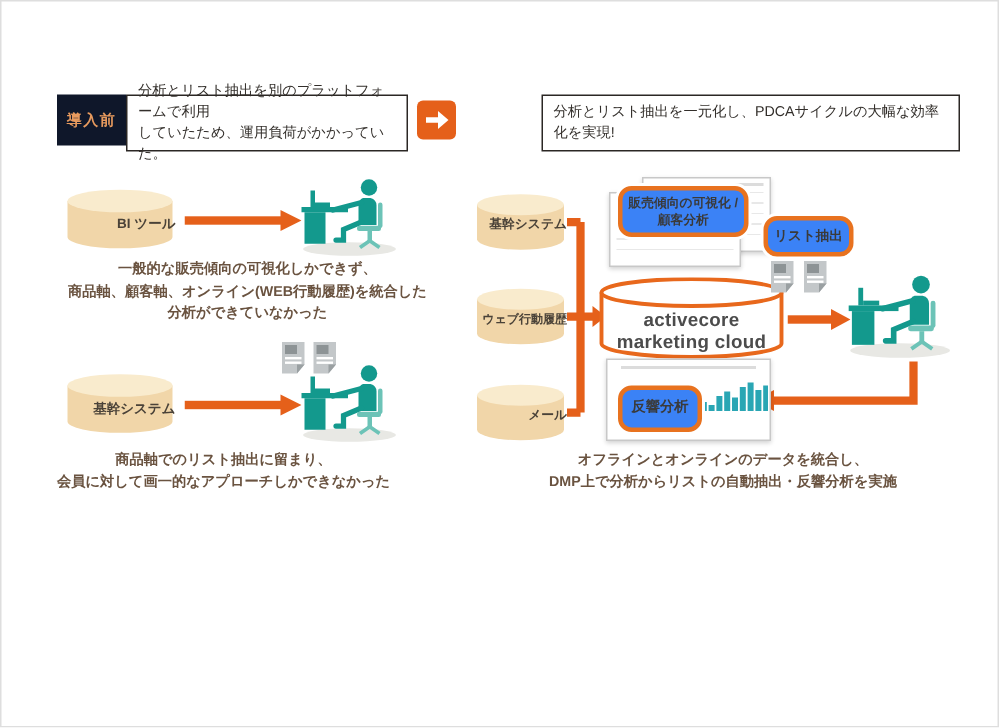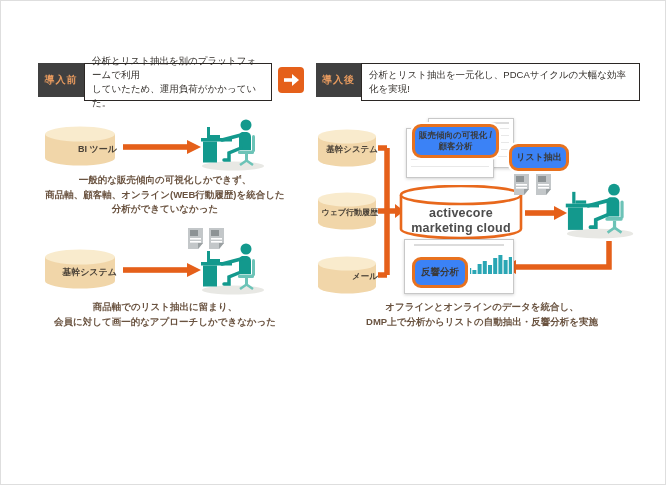--- a/index.html
+++ b/index.html
@@ -2,21 +2,21 @@
 <html><head>
 <meta charset="utf-8">
 <style>
   html,body{margin:0;padding:0;background:#fff;}
   body{font-family:"Liberation Sans","DejaVu Sans",sans-serif;}
   #page{position:relative;width:664px;height:483px;background:#fff;border:1px solid #dedede;overflow:hidden;}
   .abs{position:absolute;}
   .pre{white-space:pre-line;}
 
   
-  .badge{background:#404040;color:#e79a5e;display:flex;align-items:center;justify-content:center;
+  .badge{background:#0f172a;color:#e79a5e;display:flex;align-items:center;justify-content:center;
          font-size:10px;font-weight:bold;letter-spacing:1px;}
   .desc-box{border:1px solid #2b2724;color:#332f2b;font-size:9.5px;line-height:1.5;
             display:flex;align-items:center;padding:18px 7px;box-sizing:border-box;}
   .trans-arrow{background:#e5601a;border-radius:4px;display:flex;align-items:center;justify-content:center;}
 
   
   .cyl-label{position:absolute;width:100%;text-align:right;color:#4a4238;font-size:9px;font-weight:bold;}
 
   
   .caption{color:#6a5340;font-size:9.5px;line-height:1.55;text-align:center;font-weight:bold;}
@@ -46,23 +46,20 @@
   <div class="abs desc-box pre" style="left:83px;top:62px;width:188px;height:34px;">分析とリスト抽出を別のプラットフォームで利用
 していたため、運用負荷がかかっていた。</div>
 
   <div class="abs trans-arrow" style="left:277px;top:66px;width:26px;height:26px;">
     <svg width="22" height="22" viewBox="0 0 22 22">
       <line x1="4" y1="11" x2="14" y2="11" stroke="#fff" stroke-width="3.6"></line>
       <polygon points="12,5 19,11 12,17" fill="#fff"></polygon>
     </svg>
   </div>
 
-  <div class="abs badge" style="left:315px;top:62px;width:45px;height:34px;">
-    <span>導入後</span>
-  </div>
   <div class="abs desc-box" style="left:360px;top:62px;width:279px;height:34px;">分析とリスト抽出を一元化し、PDCAサイクルの大幅な効率化を実現!</div>
 
   <div class="abs" style="left:42px;top:124px;width:74px;height:42px;">
     <svg width="74" height="42" viewBox="0 0 74 42">
       <path d="M2 9 v24 a35 7.5 0 0 0 70 0 v-24" fill="#f1d6a9"></path>
       <ellipse cx="37" cy="9" rx="35" ry="7.5" fill="#f9ebcd"></ellipse>
     </svg>
     <div class="cyl-label" style="top:18px;">BI ツール</div>
   </div>
 
@@ -130,21 +127,21 @@
     <rect x="55" y="20" width="3" height="17" rx="1.5" fill="#6cc3b7"></rect>
     <circle cx="49" cy="10" r="5.5" fill="#13998d"></circle>
     <path d="M45 17 q-3 1 -3 5 l0 13 l12 0 l0 -13 q0 -4 -4 -5 z" fill="#13998d"></path>
     <path d="M44 20 L25 25" stroke="#13998d" stroke-width="3.5" stroke-linecap="round"></path>
     <path d="M44 33 L32 38 L32 45 L27 45" stroke="#13998d" stroke-width="3.5" fill="none" stroke-linecap="round"></path>
     <rect x="41" y="35.5" width="16" height="3.5" rx="1.5" fill="#6cc3b7"></rect>
     <rect x="48" y="39" width="3" height="8" fill="#6cc3b7"></rect>
     <path d="M43 50 L49.5 45.5 L56 50" stroke="#6cc3b7" stroke-width="2.5" fill="none"></path>
   </svg>
 
-  <div class="abs caption pre" style="left:18px;top:299px;width:292px;">商品軸でのリスト抽出に留まり、
+  <div class="abs caption pre" style="left:2px;top:299px;width:292px;">商品軸でのリスト抽出に留まり、
 会員に対して画一的なアプローチしかできなかった</div>
 
   <div class="abs" style="left:315px;top:127px;width:62px;height:40px;">
     <svg width="62" height="40" viewBox="0 0 62 40">
       <path d="M2 8.5 v23 a29 7 0 0 0 58 0 v-23" fill="#f1d6a9"></path>
       <ellipse cx="31" cy="8.5" rx="29" ry="7" fill="#f9ebcd"></ellipse>
     </svg>
     <div class="cyl-label" style="top:16px;font-size:8.5px;">基幹システム</div>
   </div>
   <div class="abs" style="left:315px;top:190px;width:62px;height:40px;">

